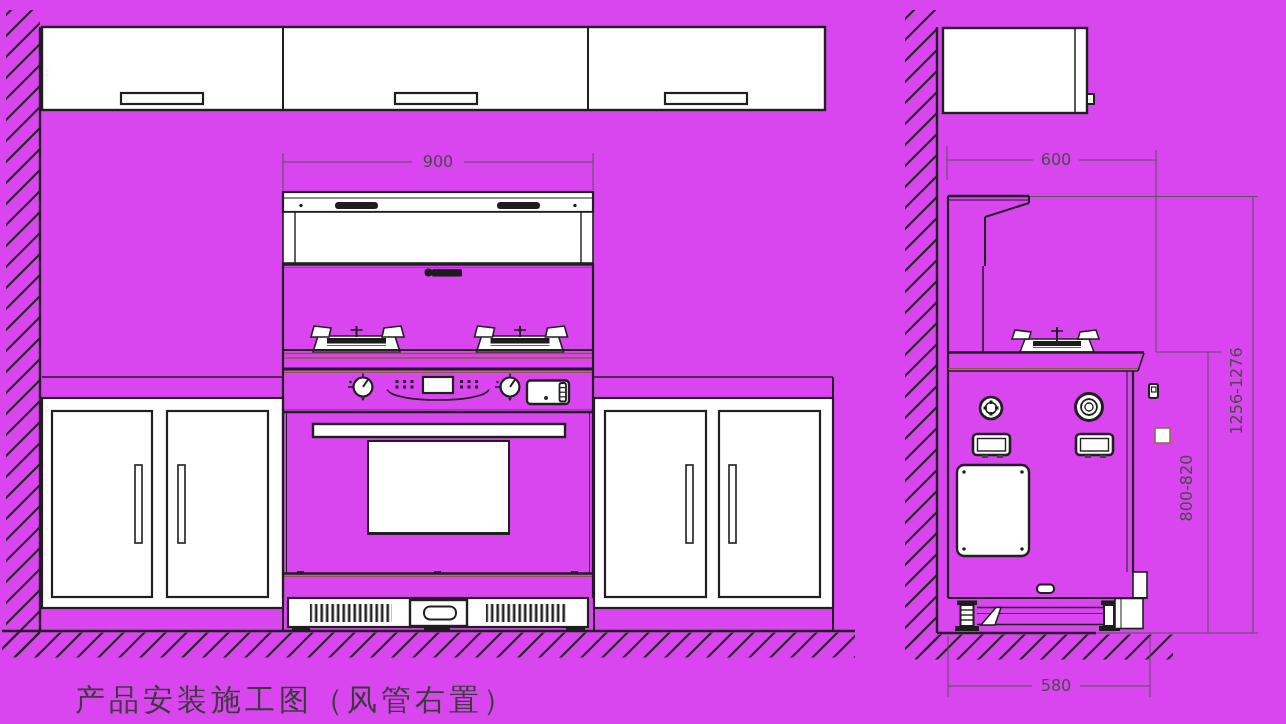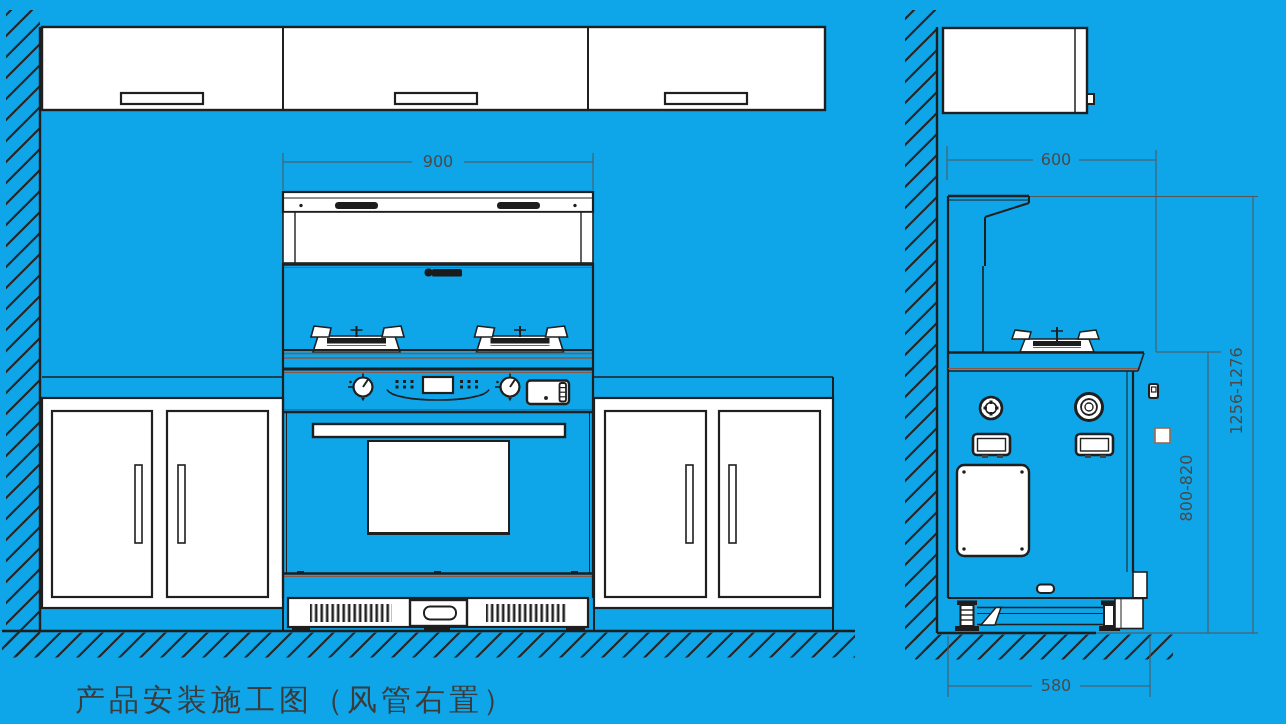--- a/index.html
+++ b/index.html
@@ -1,16 +1,16 @@
 <!DOCTYPE html>
 <html><head>
 <meta charset="utf-8">
 <style>
   html,body{margin:0;padding:0;background:#ffffff;}
-  .canvas{position:relative;width:1286px;height:724px;background:#0ea5e9;overflow:hidden;
+  .canvas{position:relative;width:1286px;height:724px;background:#d946ef;overflow:hidden;
           font-family:"DejaVu Sans","Liberation Sans",sans-serif;}
   svg{display:block;}
   .dim-text{font-family:"DejaVu Sans","Liberation Sans",sans-serif;font-size:16px;fill:#4a4a4a;}
   .caption-text{font-family:"Liberation Serif","DejaVu Serif",serif;font-size:30px;fill:#3b3b3b;letter-spacing:4px;}
 </style>
 </head>
 <body>
 
 <div class="canvas">
 <svg width="1286" height="724" viewBox="0 0 1286 724" xmlns="http://www.w3.org/2000/svg">

